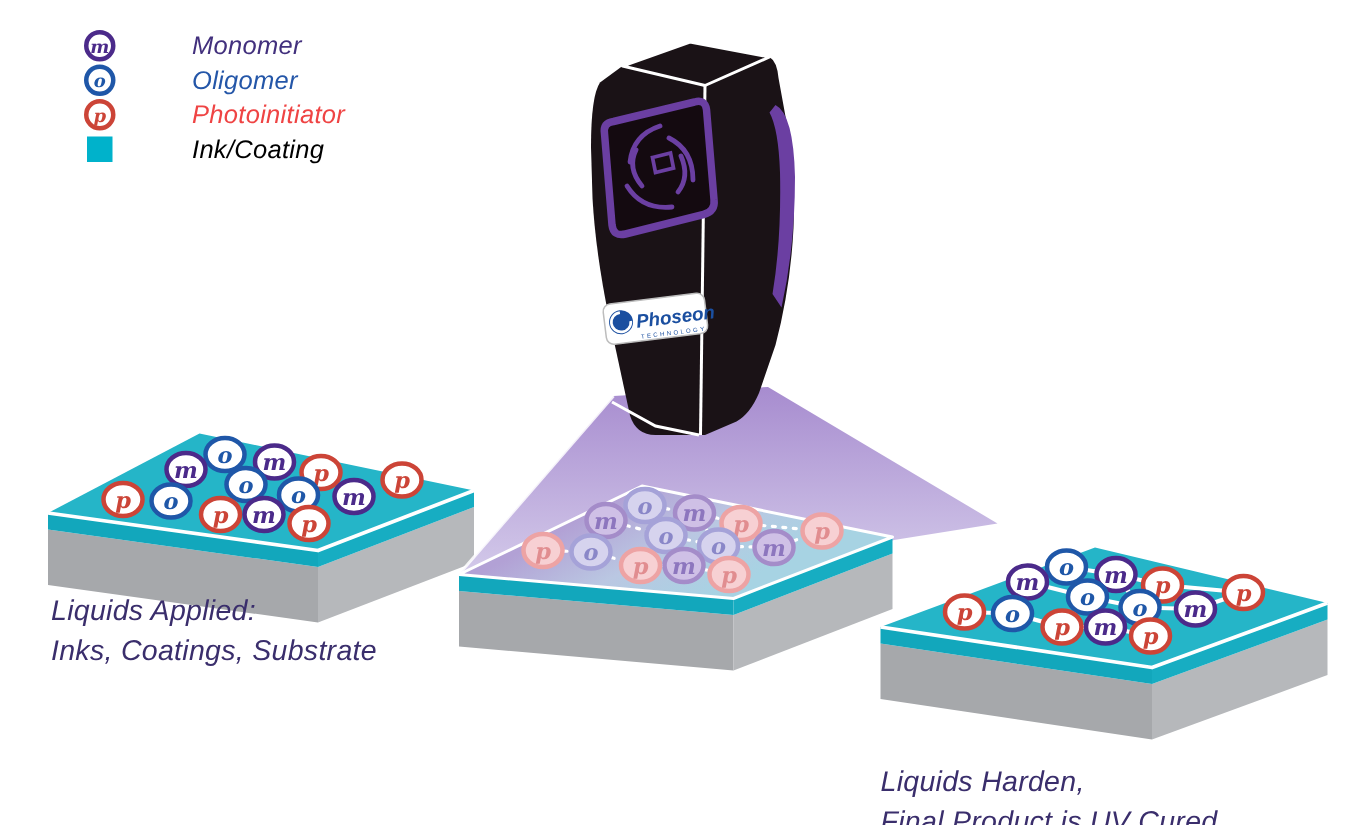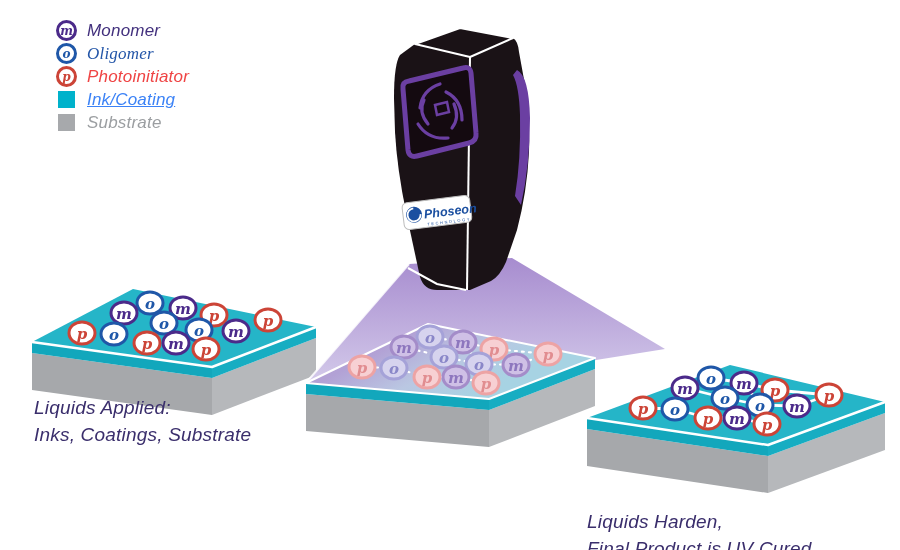--- a/index.html
+++ b/index.html
@@ -7,21 +7,21 @@
          font-family:"Liberation Sans",sans-serif;}
   .stage svg{position:absolute;left:0;top:0;}
   
   .legend{position:absolute;left:56px;top:19px;}
   .legend-row{display:flex;align-items:center;height:23px;gap:10px;}
   .legend-icon{flex:0 0 auto;box-sizing:border-box;}
   .legend-icon.circle{width:21px;height:21px;border:3px solid #000;border-radius:50%;
       background:#fff;display:flex;align-items:center;justify-content:center;
       font:bold italic 12px "DejaVu Serif",serif;line-height:1;}
   .legend-icon.square{width:17px;height:17px;margin:0 2px;}
-  .legend-label{font-style:italic;font-size:17px;letter-spacing:.2px;}
+  .legend-label{font-style:italic;font-size:17px;letter-spacing:.2px;margin-left:41px;}
   
   .caption{position:absolute;font-style:italic;font-size:19px;line-height:27px;
       color:#3a2e6c;letter-spacing:.2px;}
 </style>
 </head>
 <body>
 
 <div class="stage">
 
   <svg width="900" height="550" viewBox="0 0 900 550">
@@ -222,35 +222,31 @@
     <div class="legend-row">
       <span class="legend-icon circle" style="border-color: rgb(75, 42, 138); color: rgb(75, 42, 138);">
           <span>m</span>
         </span>
       <span class="legend-label" style="color: rgb(66, 48, 125);">Monomer</span>
     </div>
     <div class="legend-row">
       <span class="legend-icon circle" style="border-color: rgb(31, 87, 168); color: rgb(31, 87, 168);">
           <span>o</span>
         </span>
-      <span class="legend-label" style="color: rgb(36, 86, 168); font-family: Liberation Serif, serif;">Oligomer</span>
+      <span class="legend-label" style="color: rgb(36, 86, 168);">Oligomer</span>
     </div>
     <div class="legend-row">
       <span class="legend-icon circle" style="border-color: rgb(204, 68, 55); color: rgb(204, 68, 55);">
           <span>p</span>
         </span>
       <span class="legend-label" style="color: #ef4444;">Photoinitiator</span>
     </div>
     <div class="legend-row">
       <span class="legend-icon square" style="background: rgb(0, 178, 203);"></span>
-      <span class="legend-label" style="color: #3b82f6; text-decoration: underline;">Ink/Coating</span>
-    </div>
-    <div class="legend-row">
-      <span class="legend-icon square" style="background: rgb(167, 169, 172);"></span>
-      <span class="legend-label" style="color: rgb(155, 158, 161);">Substrate</span>
+      <span class="legend-label" style="color: #000000;">Ink/Coating</span>
     </div>
   </div>
 
   <div class="caption" style="left:34px;top:394px;">
     <div>Liquids Applied:</div>
     <div>Inks, Coatings, Substrate</div>
   </div>
   <div class="caption" style="left:587px;top:508px;">
     <div>Liquids Harden,</div>
     <div>Final Product is UV Cured</div>

